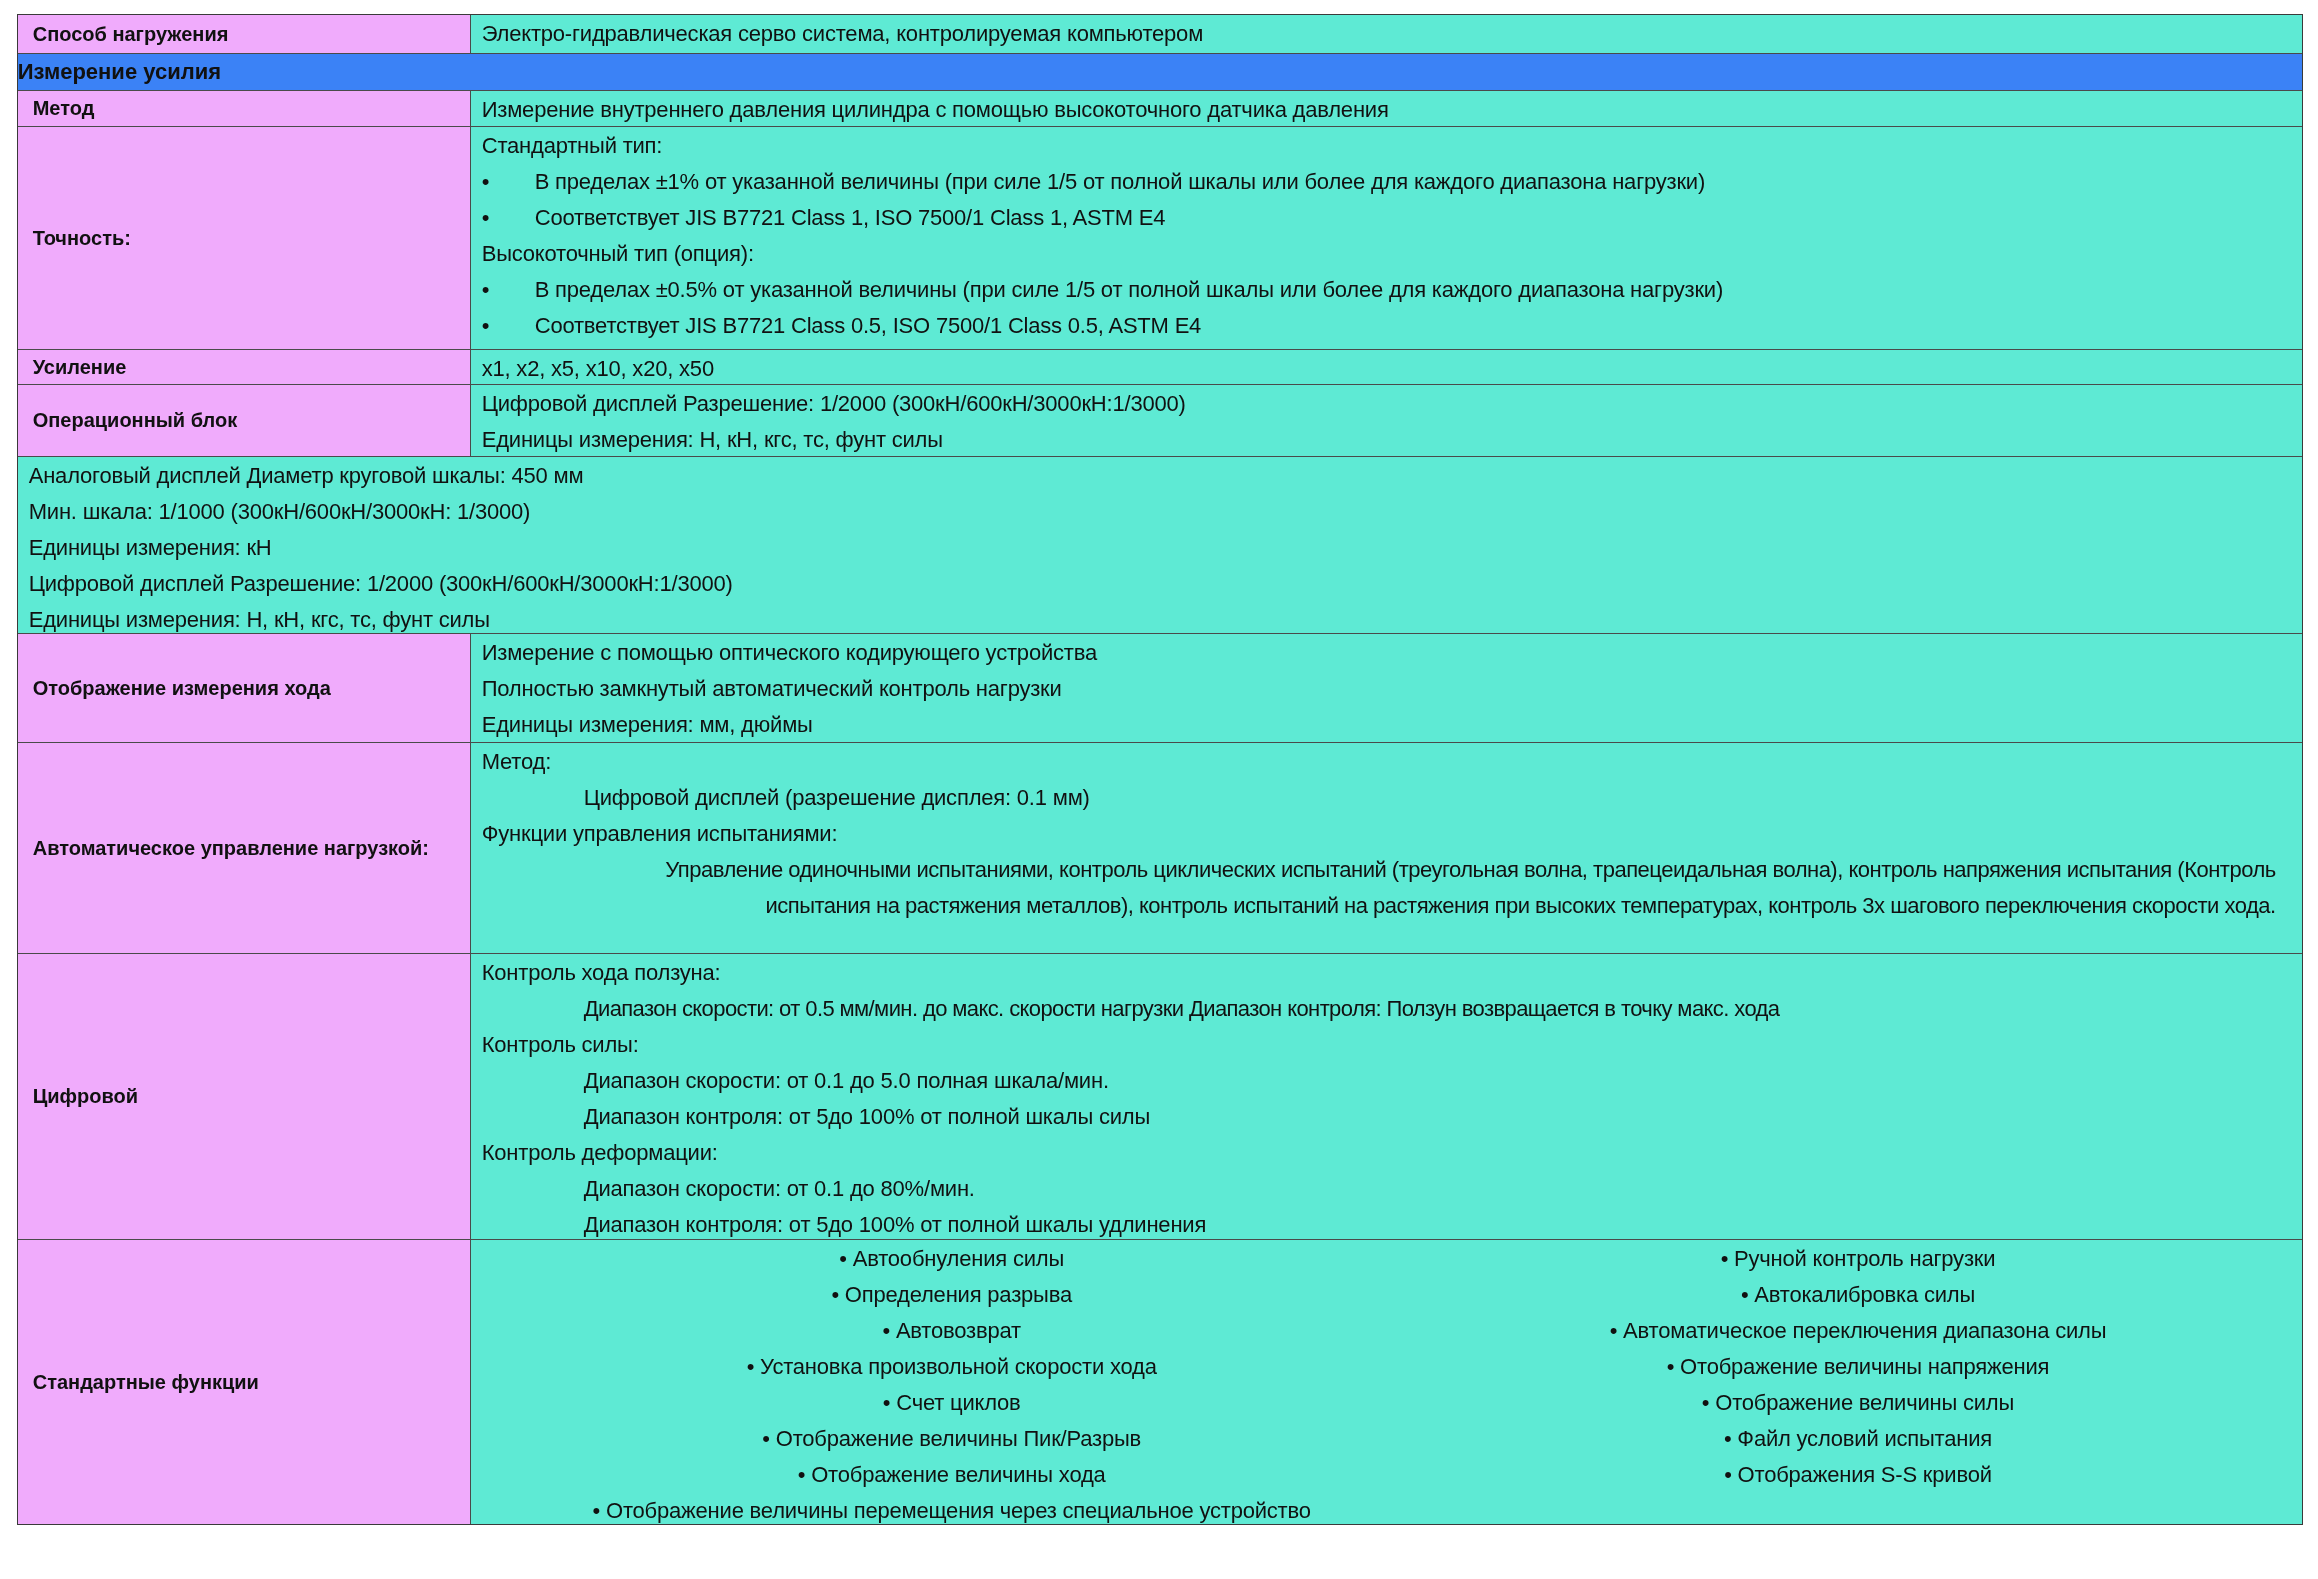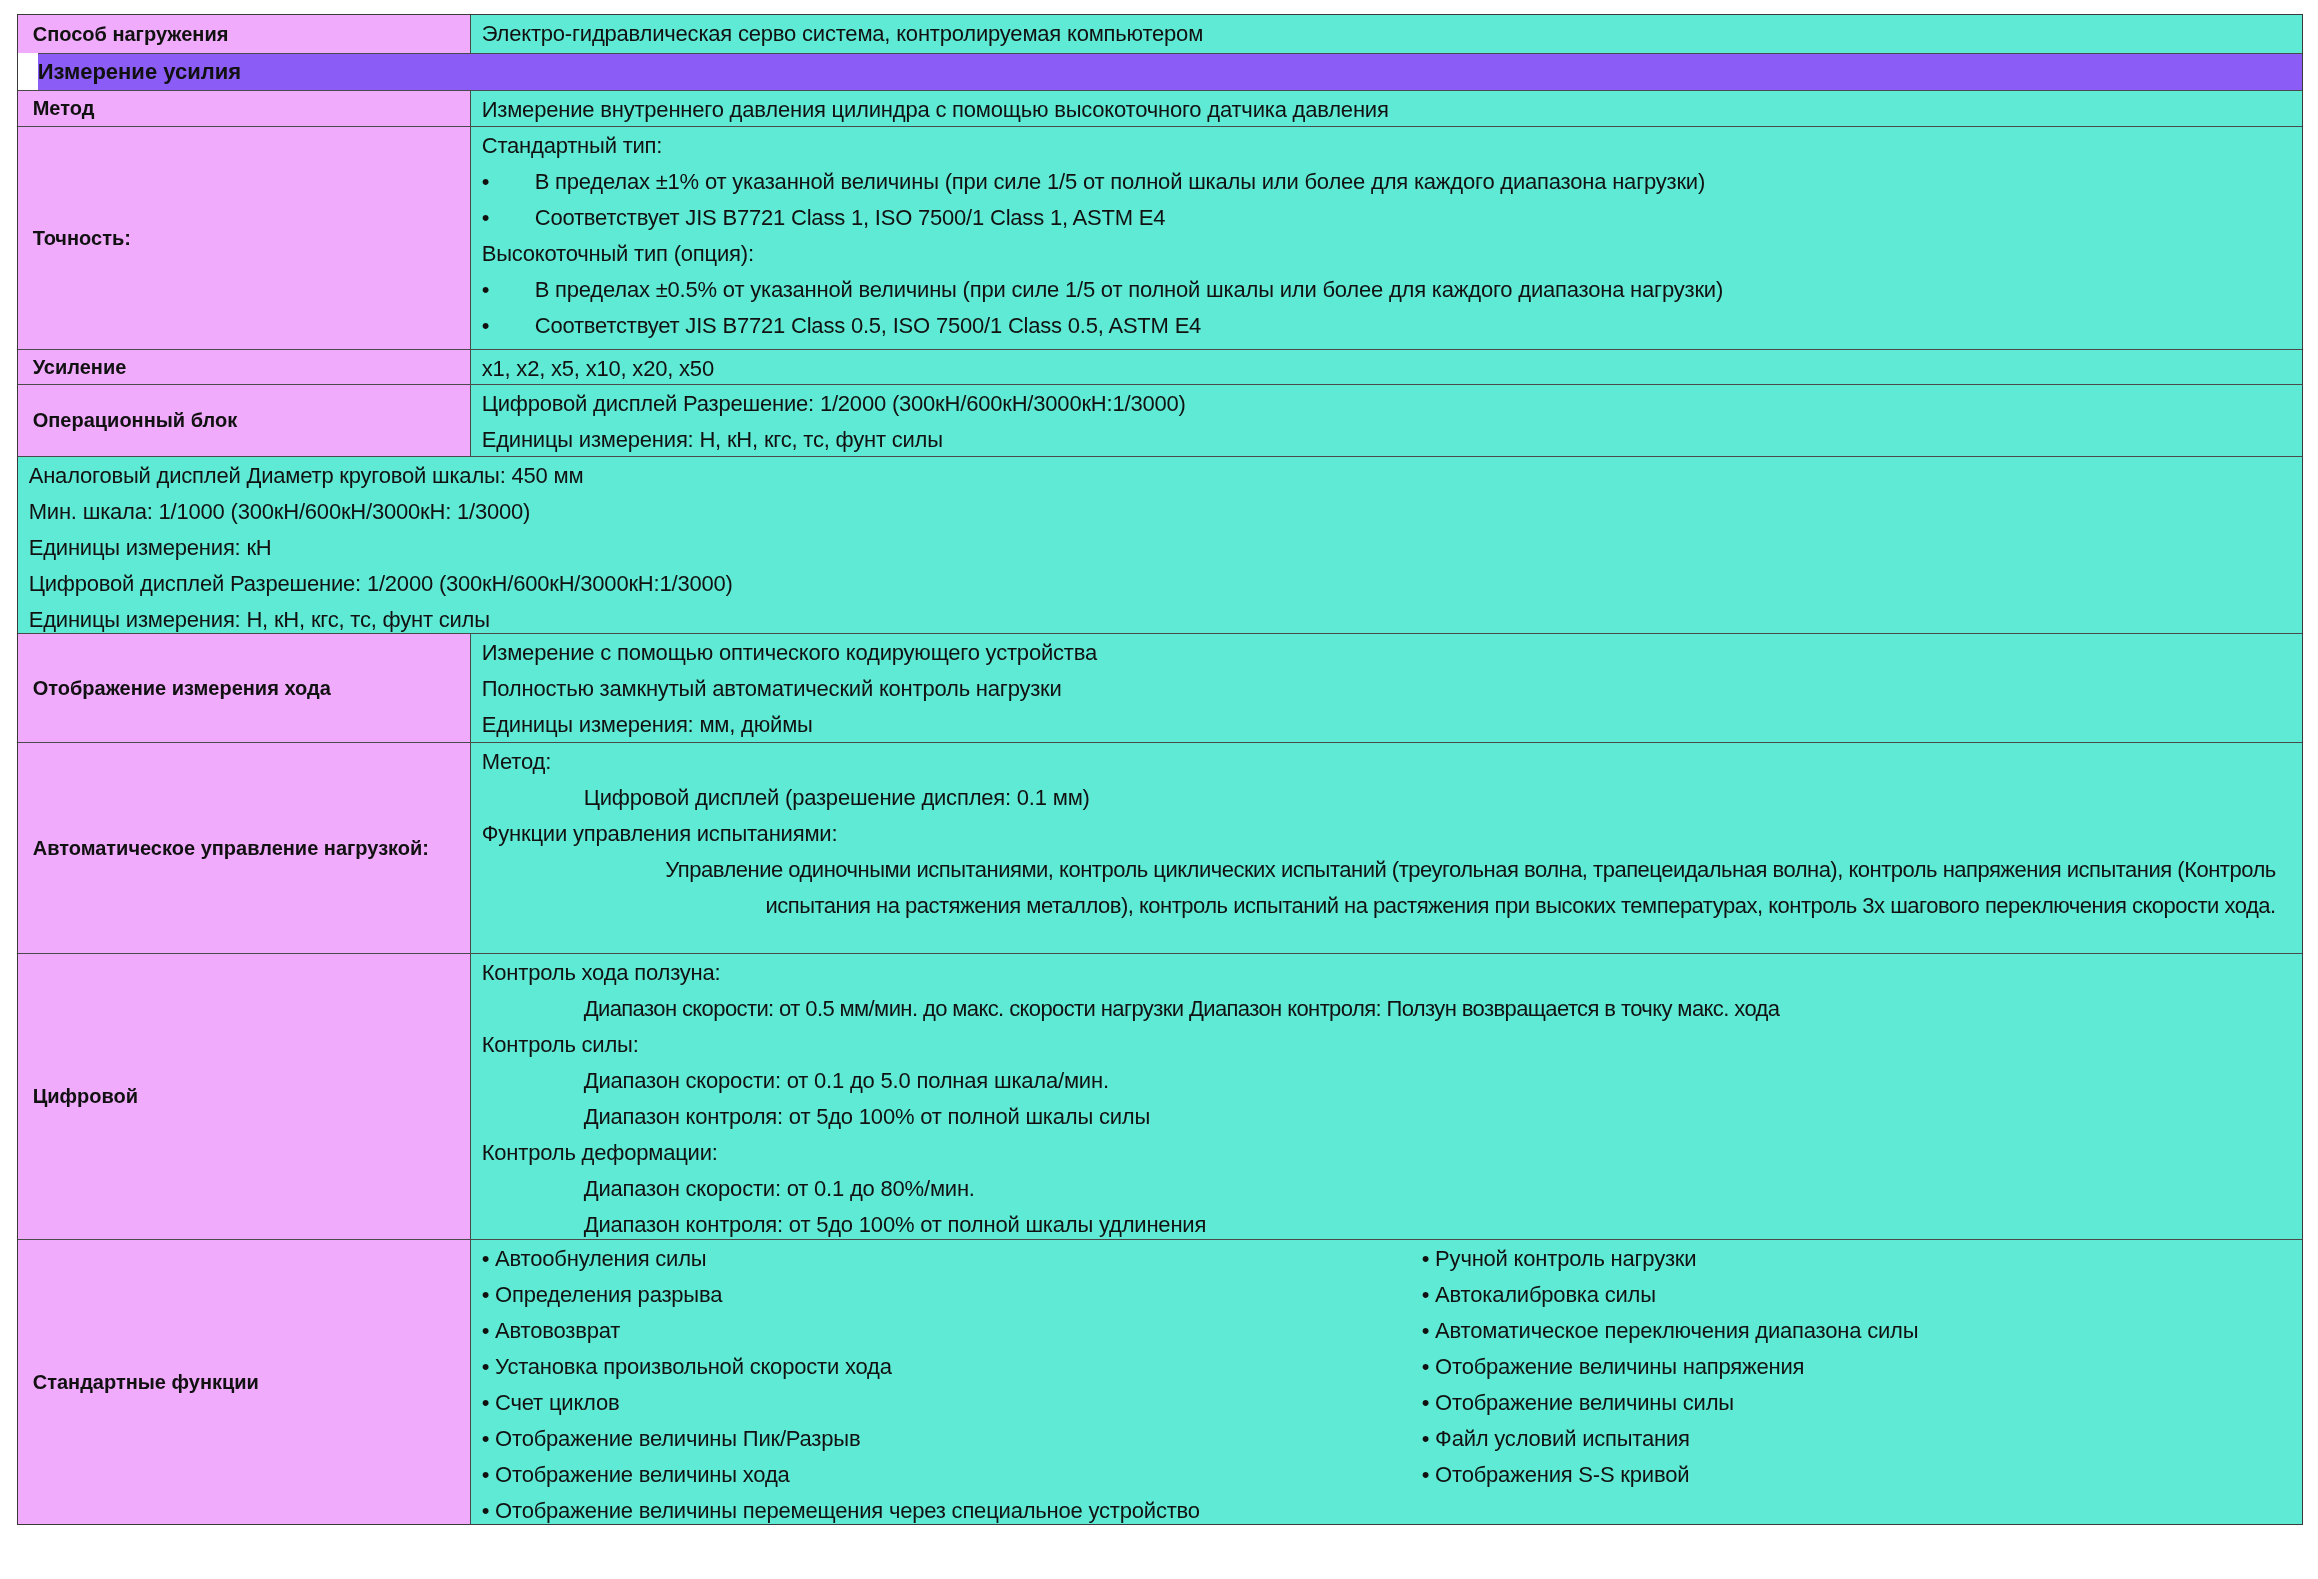--- a/index.html
+++ b/index.html
@@ -7,28 +7,28 @@
          font-family: "Liberation Sans", sans-serif; color: #111; }
   .tbl { position: absolute; left: 16.7px; top: 14px; width: 2286px;
          border: 1.9px solid #3a3a3a; box-sizing: border-box; }
   .row { display: flex; border-top: 1.9px solid #4a4a4a; box-sizing: border-box; }
   .row:first-child { border-top: none; }
   .label { width: 453px; flex: none; background: #f0abfc; border-right: 1.9px solid #4a4a4a;
            box-sizing: border-box; padding-left: 15px; display: flex; align-items: center;
            font-weight: bold; font-size: 20px; line-height: 35px; }
   .value { flex: 1; background: #5eead4; padding: 0.9px 7.4px 0 11px; box-sizing: border-box;
            font-size: 22px; line-height: 36px; letter-spacing: -0.2px; }
-  .section { background: #8b5cf6; text-align: center; font-weight: bold; font-size: 22px;
-             line-height: 35px; margin-left: 20px; }
+  .section { background: #3b82f6; text-align: center; font-weight: bold; font-size: 22px;
+             line-height: 35px; }
   .line { white-space: nowrap; }
   .wrap { white-space: normal; text-align: right; }
   .bullet-line { display: flex; white-space: nowrap; }
   .bullet-line .dot { width: 53px; flex: none; }
   .indent { padding-left: 102px; }
-  .cols { display: flex; }
+  .cols { display: flex; text-align: center; }
   .col1 { width: 940px; flex: none; }
   .col2 { flex: 1; }
   .fn { white-space: nowrap; }
 </style>
 </head>
 <body>
 
 <div class="tbl">
 
   <div class="row" style="height:38px">

